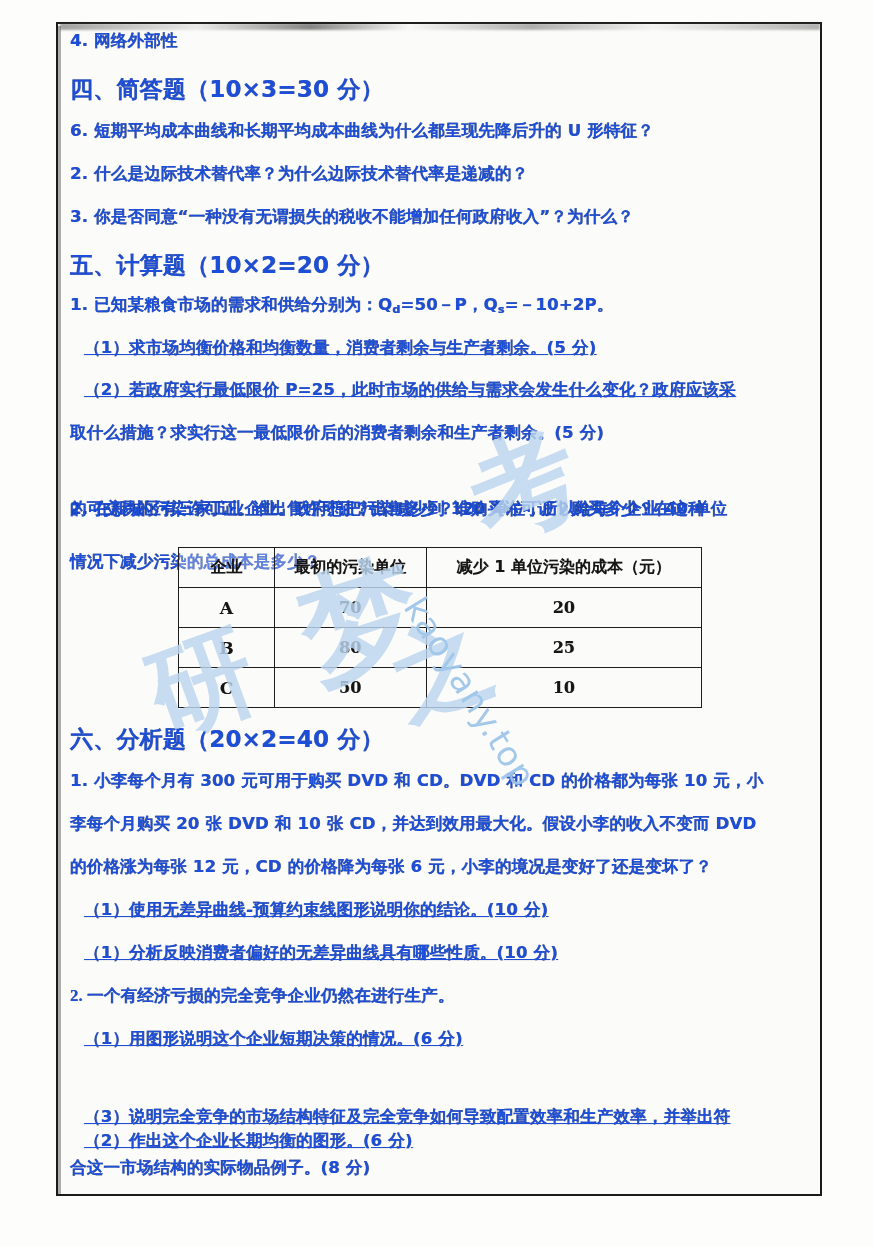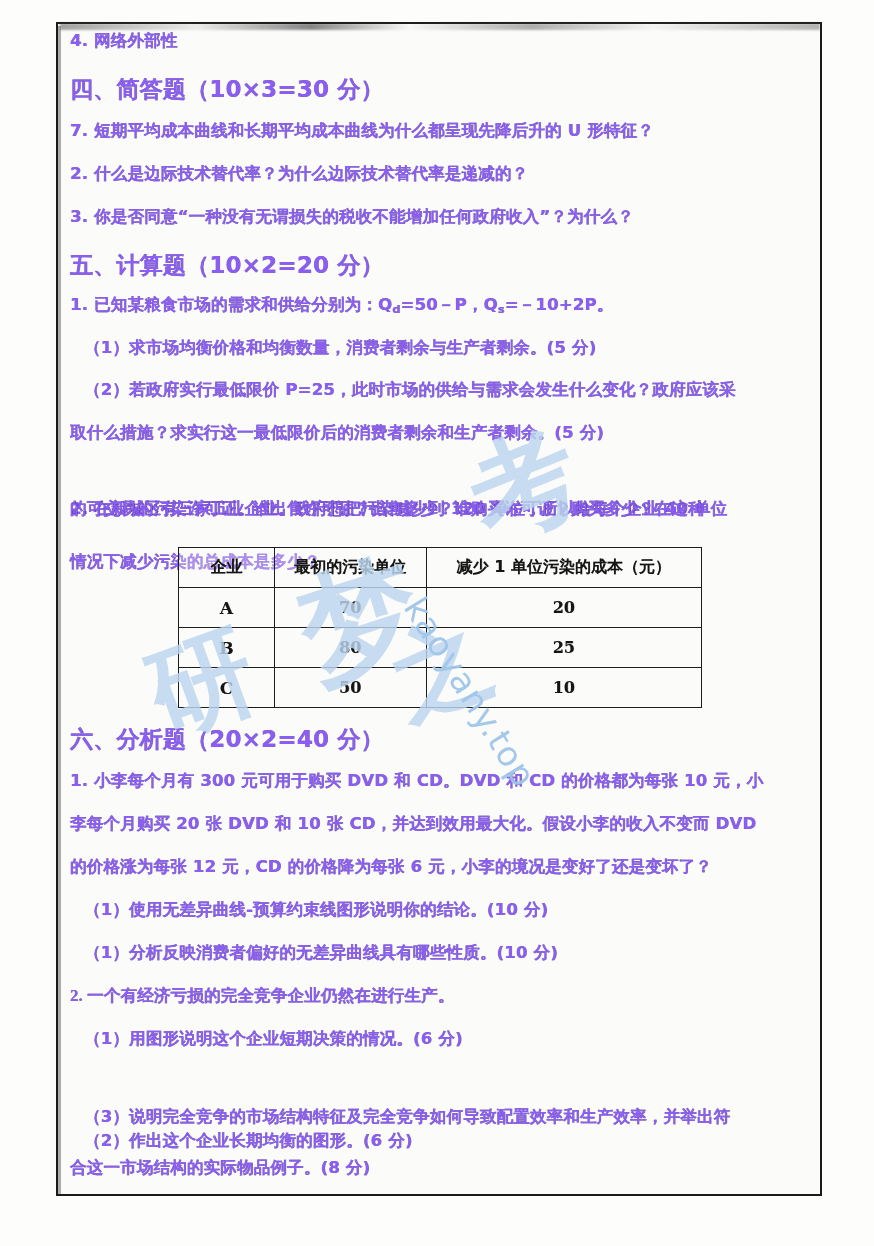--- a/index.html
+++ b/index.html
@@ -87,32 +87,32 @@
   }
 
   
   #body-text {
     position: absolute;
     left: 70px; top: 30px;
     width: 740px;
     z-index: 2;
   }
   .line {
-    color: #8b5cf6;
+    color: #1d4ed8;
     font-family: "DejaVu Sans", "Liberation Sans", sans-serif;
     font-weight: 700;
     font-size: 16.5px;
     letter-spacing: 0.2px;
     white-space: nowrap;
     
     text-shadow: 0.4px 0 0 rgba(0,0,0,0.45), -0.3px 0.3px 0 rgba(0,0,0,0.2);
   }
   .line.hdr { font-size: 23px; }
   .pos { position: absolute; left: 0; }
-  .indent1 { padding-left: 14px; }
+  .indent1 { padding-left: 14px; text-decoration: underline; }
 
   sub { font-size: 0.68em; vertical-align: -0.25em; font-weight: 700; }
 
   
   #pollution-table {
     position: absolute;
     left: 178px; top: 547px;
     width: 524px;
     border-collapse: collapse;
     z-index: 2;
@@ -158,21 +158,21 @@
     <span class="wm-glyph" id="wm-char-2">梦</span>
     <span id="wm-url">kaoyany.top</span>
   </div>
 
   <div id="body-text">
 
     <div class="line pos" style="top:0px;">4. 网络外部性</div>
 
     <div class="line hdr pos" style="top:44px;">四、简答题（10×3=30 分）</div>
 
-    <div class="line pos" style="top:90px;">7. 短期平均成本曲线和长期平均成本曲线为什么都呈现先降后升的 U 形特征？</div>
+    <div class="line pos" style="top:90px;">6. 短期平均成本曲线和长期平均成本曲线为什么都呈现先降后升的 U 形特征？</div>
     <div class="line pos" style="top:133px;">2. 什么是边际技术替代率？为什么边际技术替代率是递减的？</div>
     <div class="line pos" style="top:176px;">3. 你是否同意“一种没有无谓损失的税收不能增加任何政府收入”？为什么？</div>
 
     <div class="line hdr pos" style="top:220px;">五、计算题（10×2=20 分）</div>
 
     <div class="line pos" style="top:264px;"><span>1. 已知某粮食市场的需求和供给分别为：Q</span><sub>d</sub><span>=50－P，Q</span><sub>s</sub><span>=－10+2P。</span></div>
 
     <div class="line pos indent1" style="top:307px;">（1）求市场均衡价格和均衡数量，消费者剩余与生产者剩余。(5 分)</div>
     <div class="line pos indent1" style="top:349px;">（2）若政府实行最低限价 P=25，此时市场的供给与需求会发生什么变化？政府应该采</div>
     <div class="line pos" style="top:392px;">取什么措施？求实行这一最低限价后的消费者剩余和生产者剩余。(5 分)</div>

